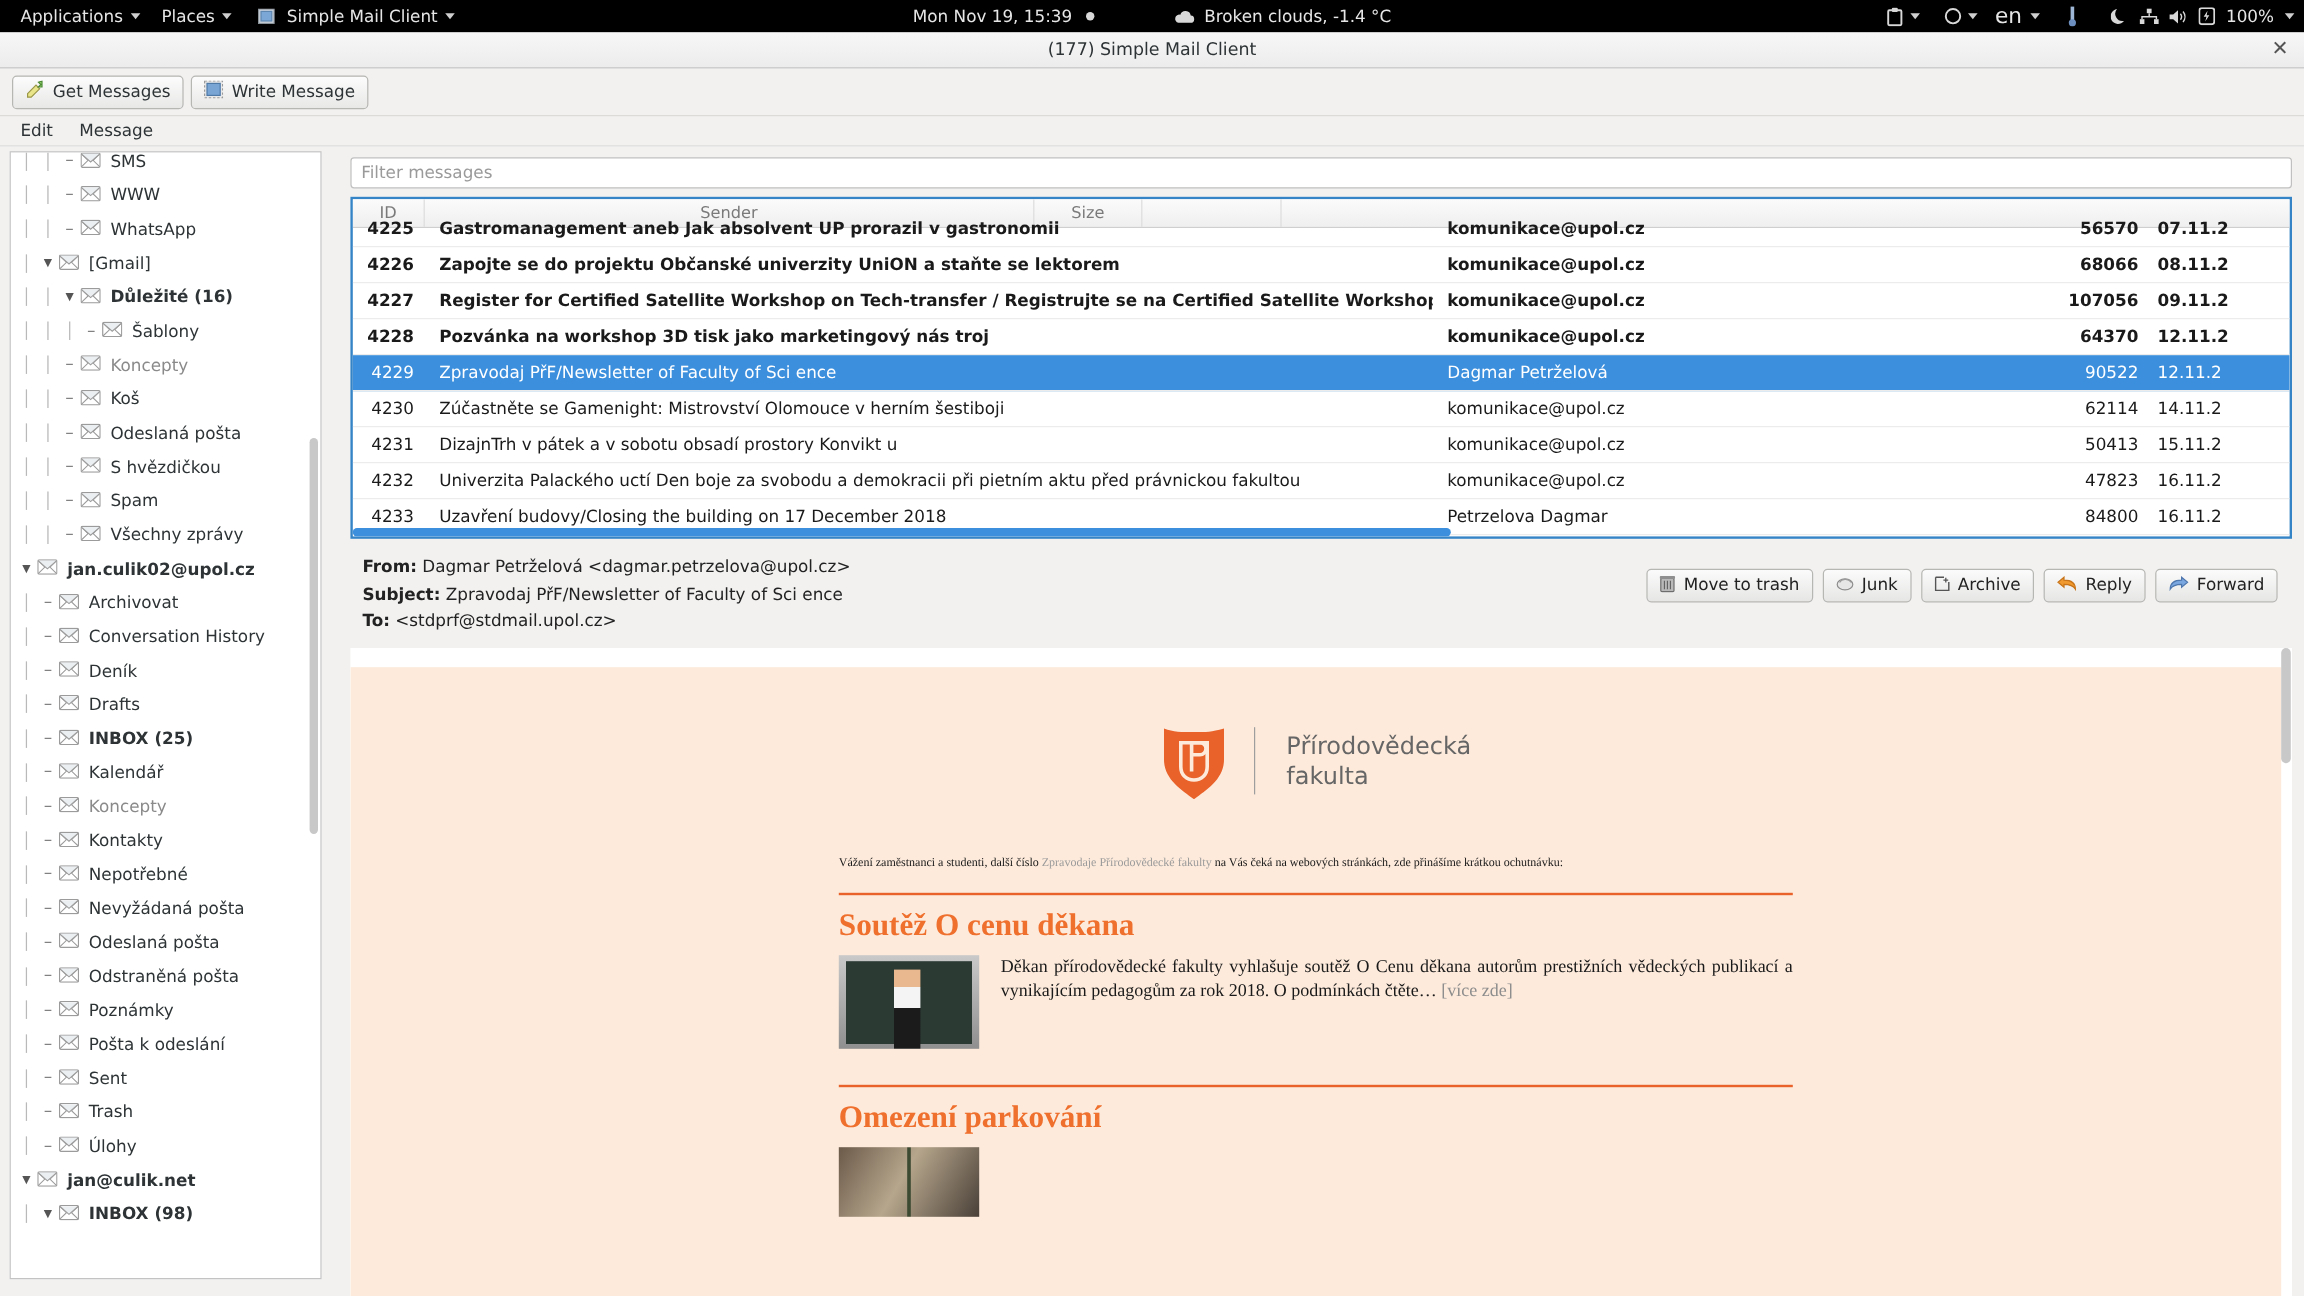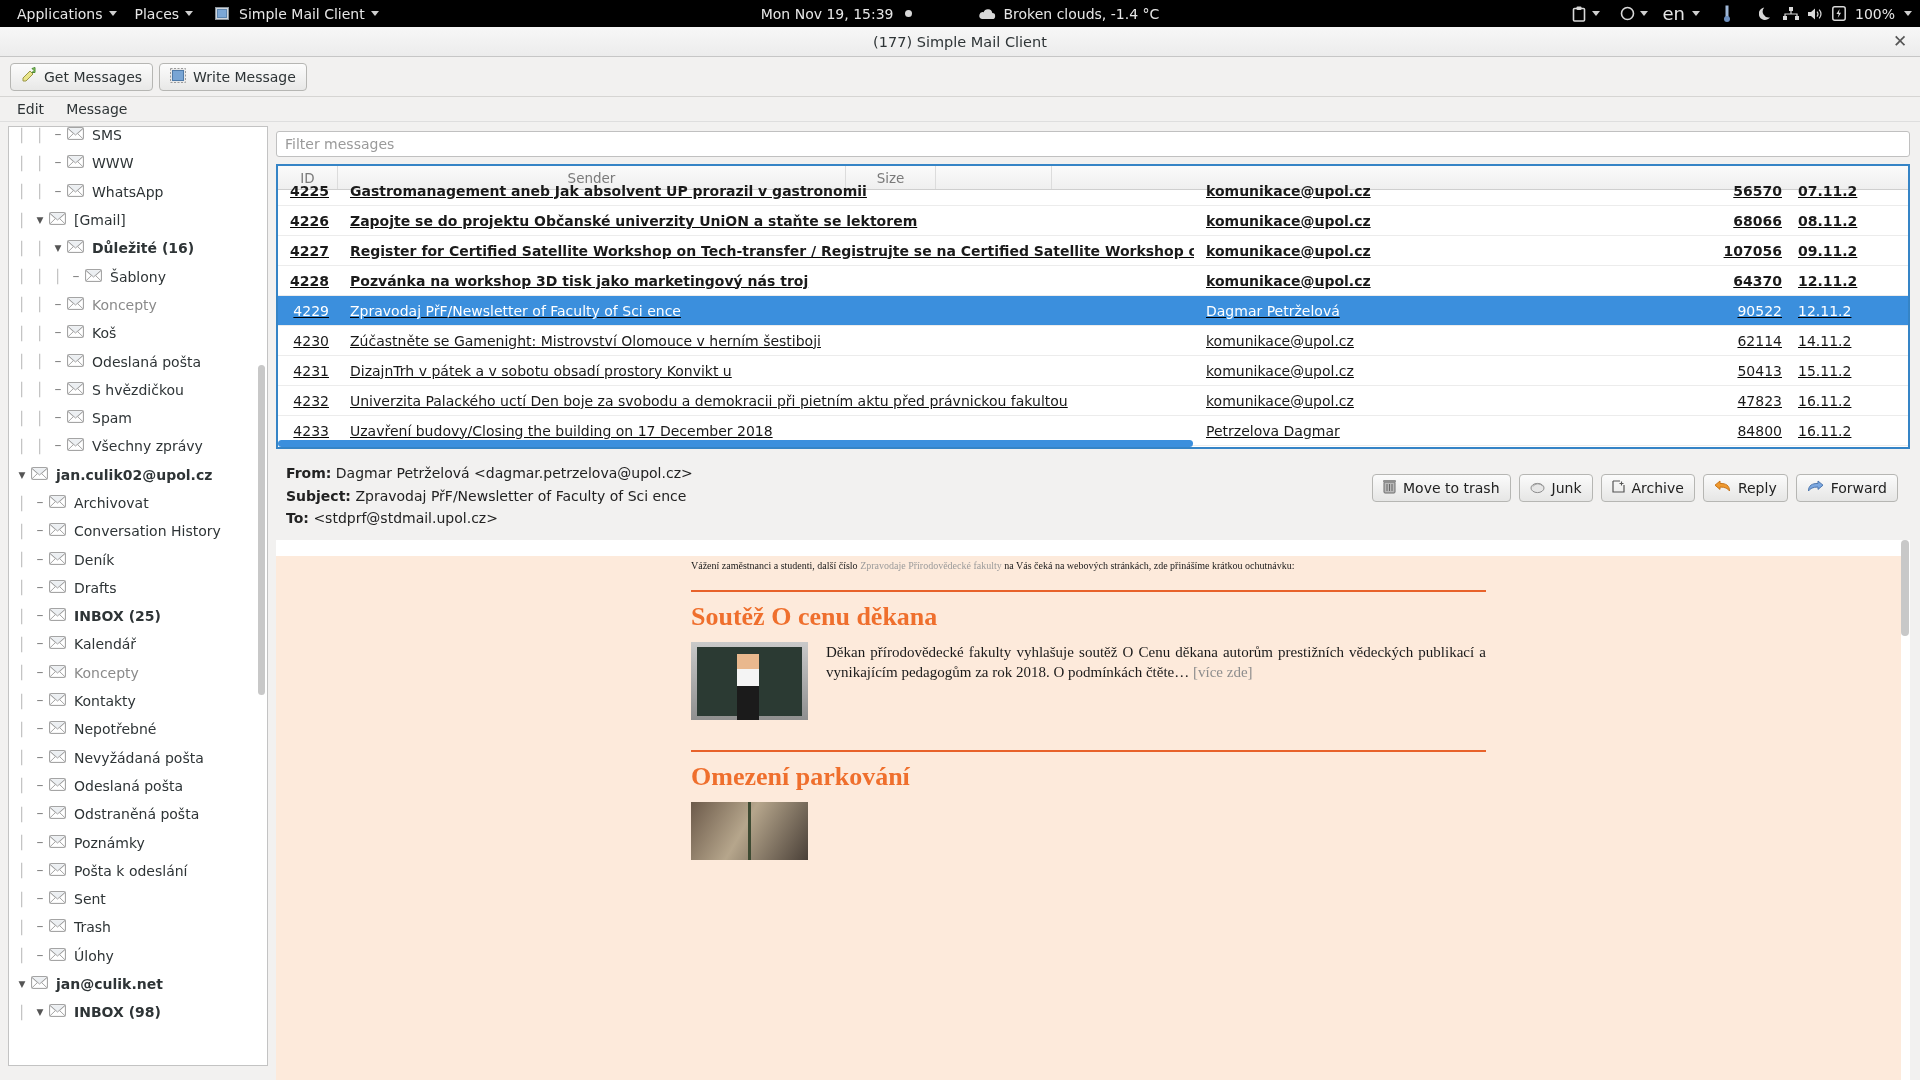--- a/index.html
+++ b/index.html
@@ -87,21 +87,21 @@
   .env { width: 22px; flex: 0 0 22px; display: inline-block; }
   .node .lbl { margin-left: 3px; }
   .node.bold .lbl { font-weight: bold; }
   .node.dim .lbl { color: #8a8a8a; }
   #sb-scroll {
     position: absolute; right: 2px; top: 238px; width: 7px; height: 330px;
     background: #c8c8c8; border-radius: 4px;
   }
 
   
-  #right { flex: 1; display: flex; flex-direction: column; min-width: 0; padding: 4px 8px 0 4px; }
+  #right { flex: 1; display: flex; flex-direction: column; min-width: 0; padding: 4px 8px 0 20px; }
 
   #filter {
     height: 26px; margin: 5px 2px 7px 4px;
     background: #fff; border: 1px solid #c0c0c0; border-radius: 3px;
     display: flex; align-items: center; padding: 0 8px;
     font-size: 14px; color: #9a9a9a;
   }
 
   
   #listbox {
@@ -112,21 +112,21 @@
     display: flex; height: 24px; background: linear-gradient(#fbfbfb,#efefef);
     border-bottom: 1px solid #cfcfcf; font-size: 13.5px; color: #7a7a7a;
   }
   #lhead div {
     display: flex; align-items: center; justify-content: center;
     border-right: 1px solid #dcdcdc; height: 100%;
   }
   .c-id { width: 60px; } .c-subj { flex: 1; } .c-send { width: 508px; }
   .c-size { width: 90px; } .c-date { width: 116px; }
 
-  #rows { position: absolute; left: 0; right: 0; top: 24px; text-decoration: underline; }
+  #rows { position: absolute; left: 0; right: 0; top: 24px; }
   .row {
     display: flex; height: 30px; align-items: center; font-size: 14px;
     color: #1a1a1a; border-bottom: 1px solid #ececec;
   }
   .row.unread { font-weight: bold; }
   .row.sel { background: #3b8fdd; color: #fff; }
   .row > div { padding: 0 6px; white-space: nowrap; overflow: hidden; }
   .row .c-id { text-align: right; padding-right: 9px; }
   .row .c-size { text-align: right; padding-right: 10px; }
   .row .c-subj { padding-left: 12px; }
@@ -796,20 +796,35 @@
                 </svg>
             </span>
             <span>Forward</span>
           </div>
         </div>
       </div>
 
       <div id="mailview">
         <div id="mailcontent">
           <div id="mc-inner">
+            <div id="logo">
+              <div id="shield">
+                <svg width="56" height="64" viewBox="0 0 56 64">
+                  <path d="M3 5c8 3 14 3 25 3s14 0 25-3v26c0 16-14 25-25 33C17 56 3 47 3 31z" fill="#e8622a"></path>
+                  <path d="M17 17h22v20c0 7-5 11-11 11s-11-4-11-11z" fill="none" stroke="#fdeadb" stroke-width="3"></path>
+                  <path d="M26 17v24" stroke="#fdeadb" stroke-width="3"></path>
+                  <path d="M26 17h7a5 5 0 0 1 0 10h-7" fill="none" stroke="#fdeadb" stroke-width="3"></path>
+                </svg>
+              </div>
+              <div id="logo-div"></div>
+              <div id="logo-txt">
+                <div>Přírodovědecká</div>
+                <div>fakulta</div>
+              </div>
+            </div>
 
             <p class="intro">
               <span>Vážení zaměstnanci a studenti, další číslo </span><span class="grey">Zpravodaje Přírodovědecké fakulty</span><span> na Vás čeká na webových stránkách, zde přinášíme krátkou ochutnávku:</span>
             </p>
 
             <div class="hr"></div>
             <div class="sec-title">Soutěž O cenu děkana</div>
             <div class="item">
               <div class="thumb1">
                 <div class="board"></div>

